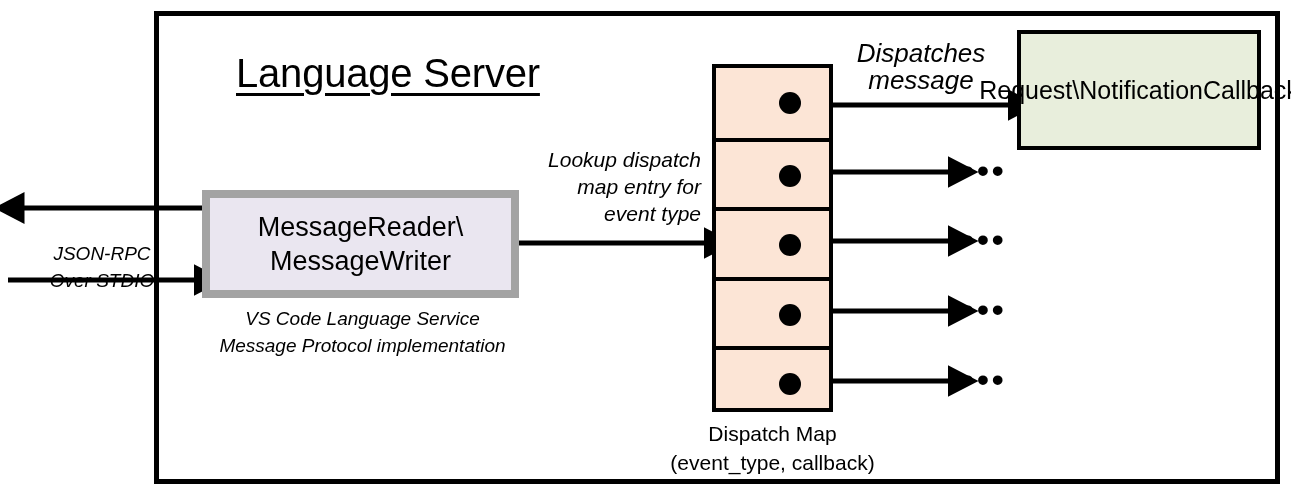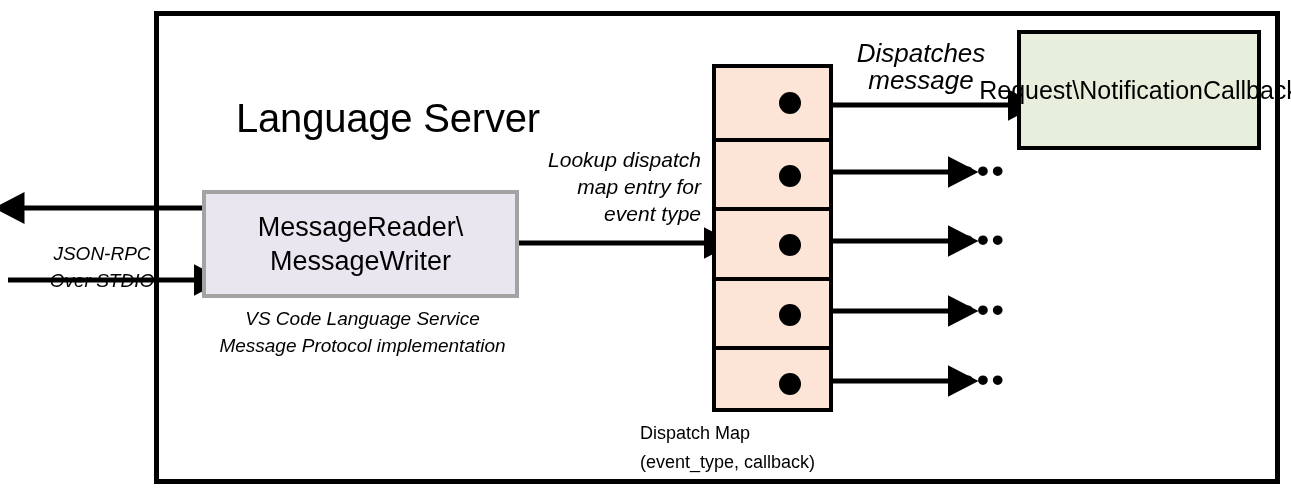--- a/index.html
+++ b/index.html
@@ -29,35 +29,35 @@
     background: transparent;
   }
 
   .server-title {
     position: absolute;
     left: 236px;
     top: 50px;
     font-size: 40px;
     line-height: 46px;
     letter-spacing: -0.2px;
+    text-decoration: underline;
     text-underline-offset: 6px;
     text-decoration-thickness: 3px;
     white-space: nowrap;
-    margin-top: 45px;
   }
 
   
   .msg-box {
     position: absolute;
     left: 202px;
     top: 190px;
     width: 317px;
     height: 108px;
     background: #EAE6F0;
-    border: 4px solid #a3a3a3;
+    border: 8px solid #a3a3a3;
     box-sizing: border-box;
     display: flex;
     flex-direction: column;
     align-items: center;
     justify-content: center;
     font-size: 27px;
     line-height: 34px;
     text-align: center;
   }
   .msg-box-caption {
@@ -131,21 +131,22 @@
     width: 22px;
     height: 22px;
     border-radius: 50%;
     background: #000000;
   }
   .map-caption {
     position: absolute;
     left: 640px;
     top: 419px;
     width: 265px;
-    font-size: 18px;
+    text-align: center;
+    font-size: 21px;
     line-height: 29px;
   }
 
   
   .callback-box {
     position: absolute;
     left: 1017px;
     top: 30px;
     width: 244px;
     height: 120px;

